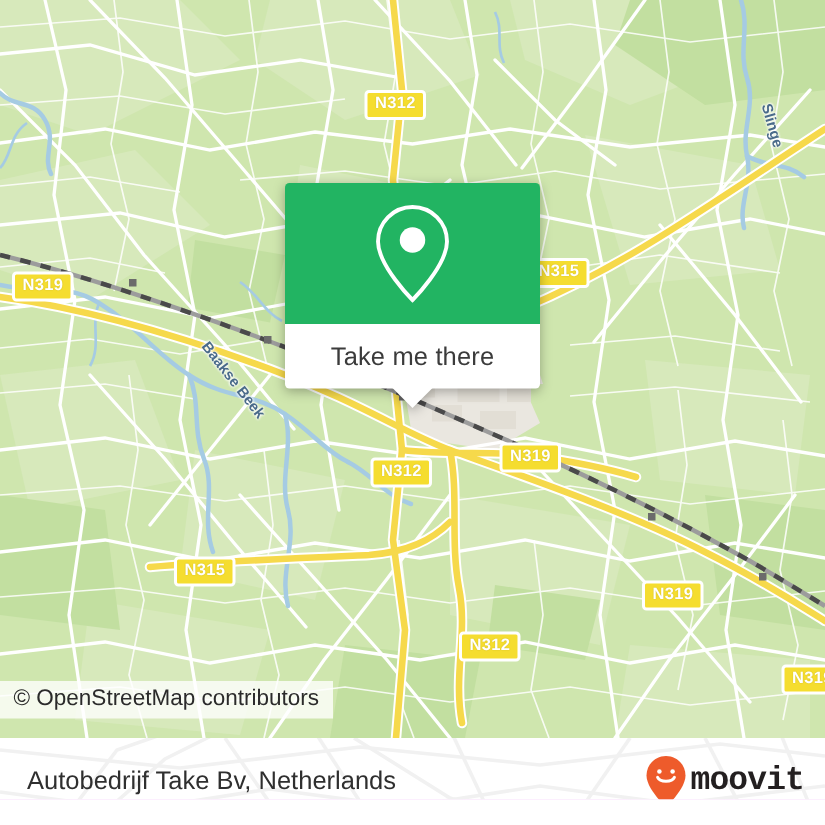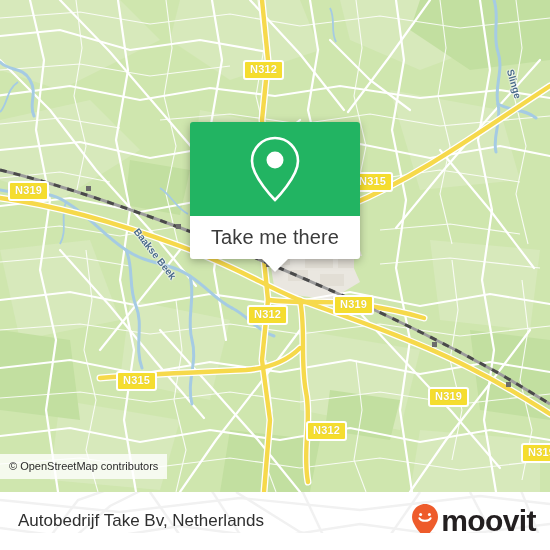--- a/index.html
+++ b/index.html
@@ -83,21 +83,21 @@
     height: 43px;
     background: #ffffff;
     border-radius: 0 0 3px 3px;
     display: flex;
     align-items: center;
     justify-content: center;
   }
   #popup-foot-label {
     color: #3b3b3b;
     font-family: "Liberation Sans", sans-serif;
-    font-size: 20px;
+    font-size: 17px;
     letter-spacing: .1px;
     text-align: center;
   }
   #popup-tail {
     position: absolute;
     left: 50%;
     bottom: -13px;
     margin-left: -14px;
     width: 0; height: 0;
     border-left: 14px solid transparent;
@@ -106,21 +106,21 @@
   }
 
   
   #osm-attribution {
     position: absolute;
     left: 0;
     top: 454px;
     background: rgba(255,255,255,.78);
     color: #2b2b2b;
     font-family: "Liberation Sans", sans-serif;
-    font-size: 11px;
+    font-size: 15px;
     line-height: 16px;
     padding: 4px 9px 5px 9px;
     white-space: nowrap;
   }
 
   
   #bottom-bar {
     position: absolute;
     left: 0;
     top: 492px;
@@ -147,22 +147,22 @@
   #brand-logo {
     position: absolute;
     right: 14px;
     top: 50%;
     transform: translateY(-50%);
     display: flex;
     align-items: center;
   }
   #brand-name {
     color: #231f20;
-    font-family: Liberation Sans, sans-serif;
-    font-size: 30px;
+    font-family: Liberation Mono, monospace;
+    font-size: 22px;
     font-weight: bold;
     letter-spacing: -.6px;
     margin-left: 2px;
     line-height: 30px;
   }
 </style>
 </head>
 <body>
 
 <div id="app">

